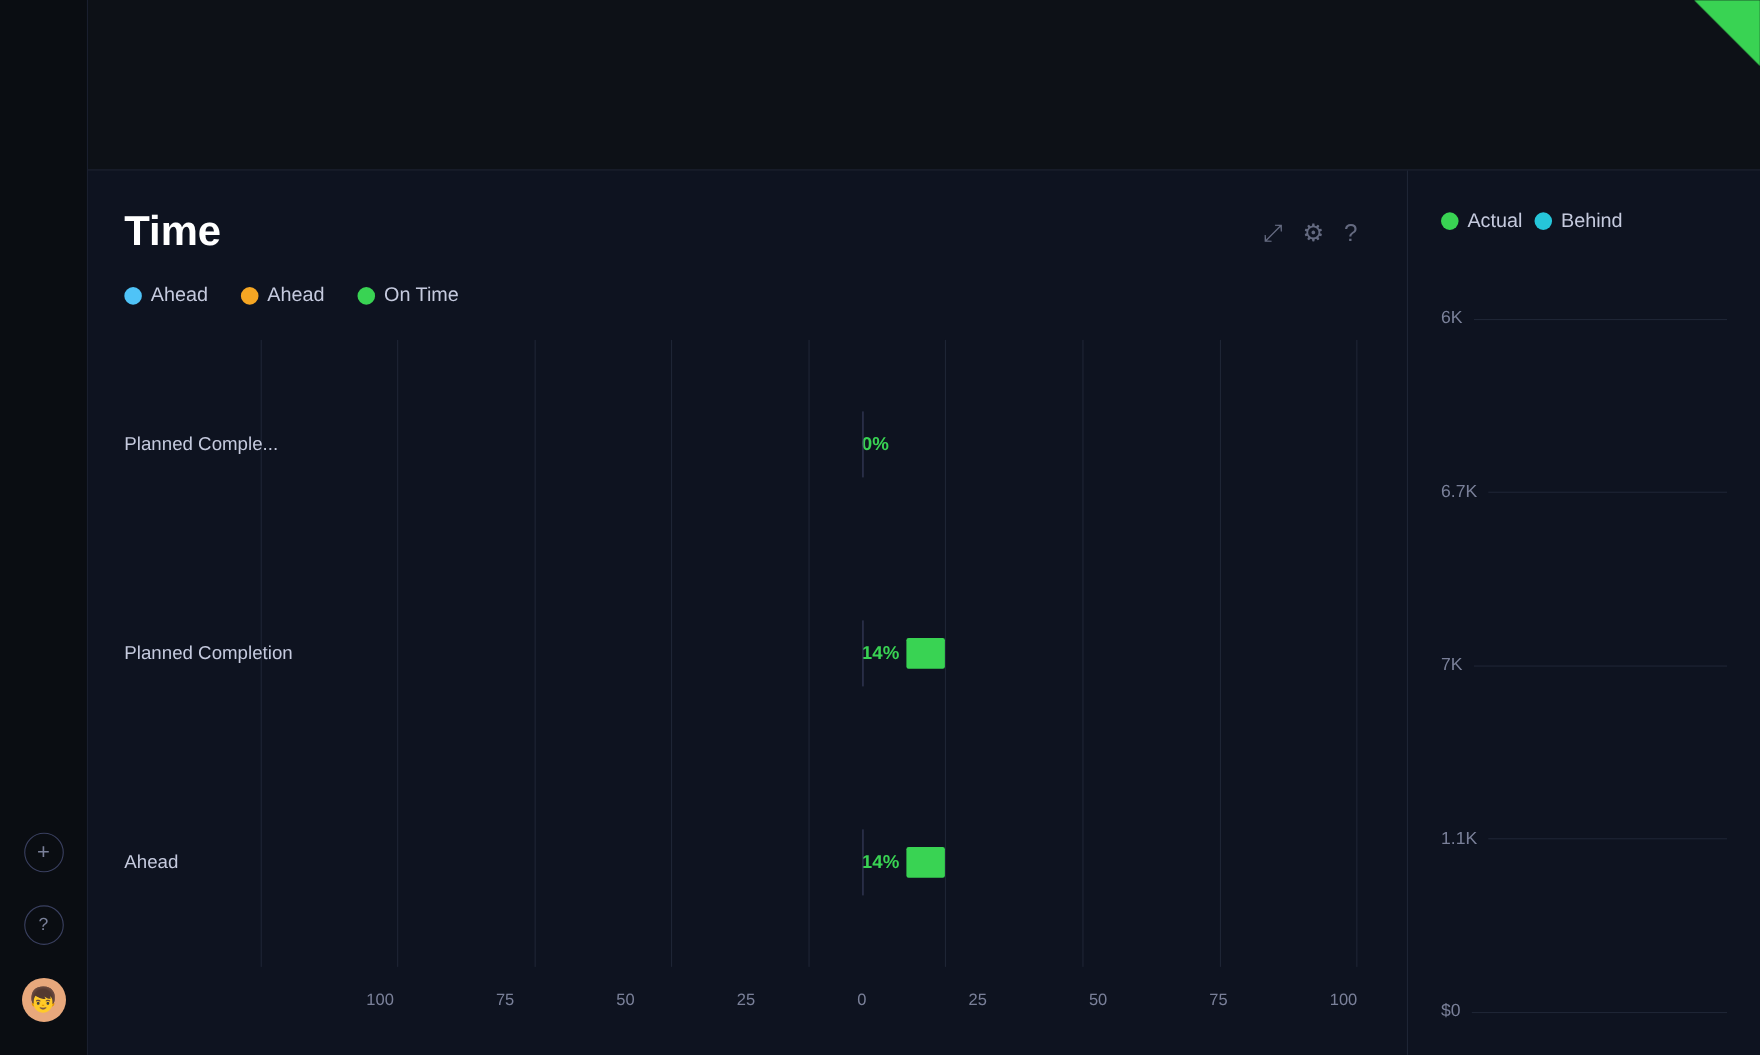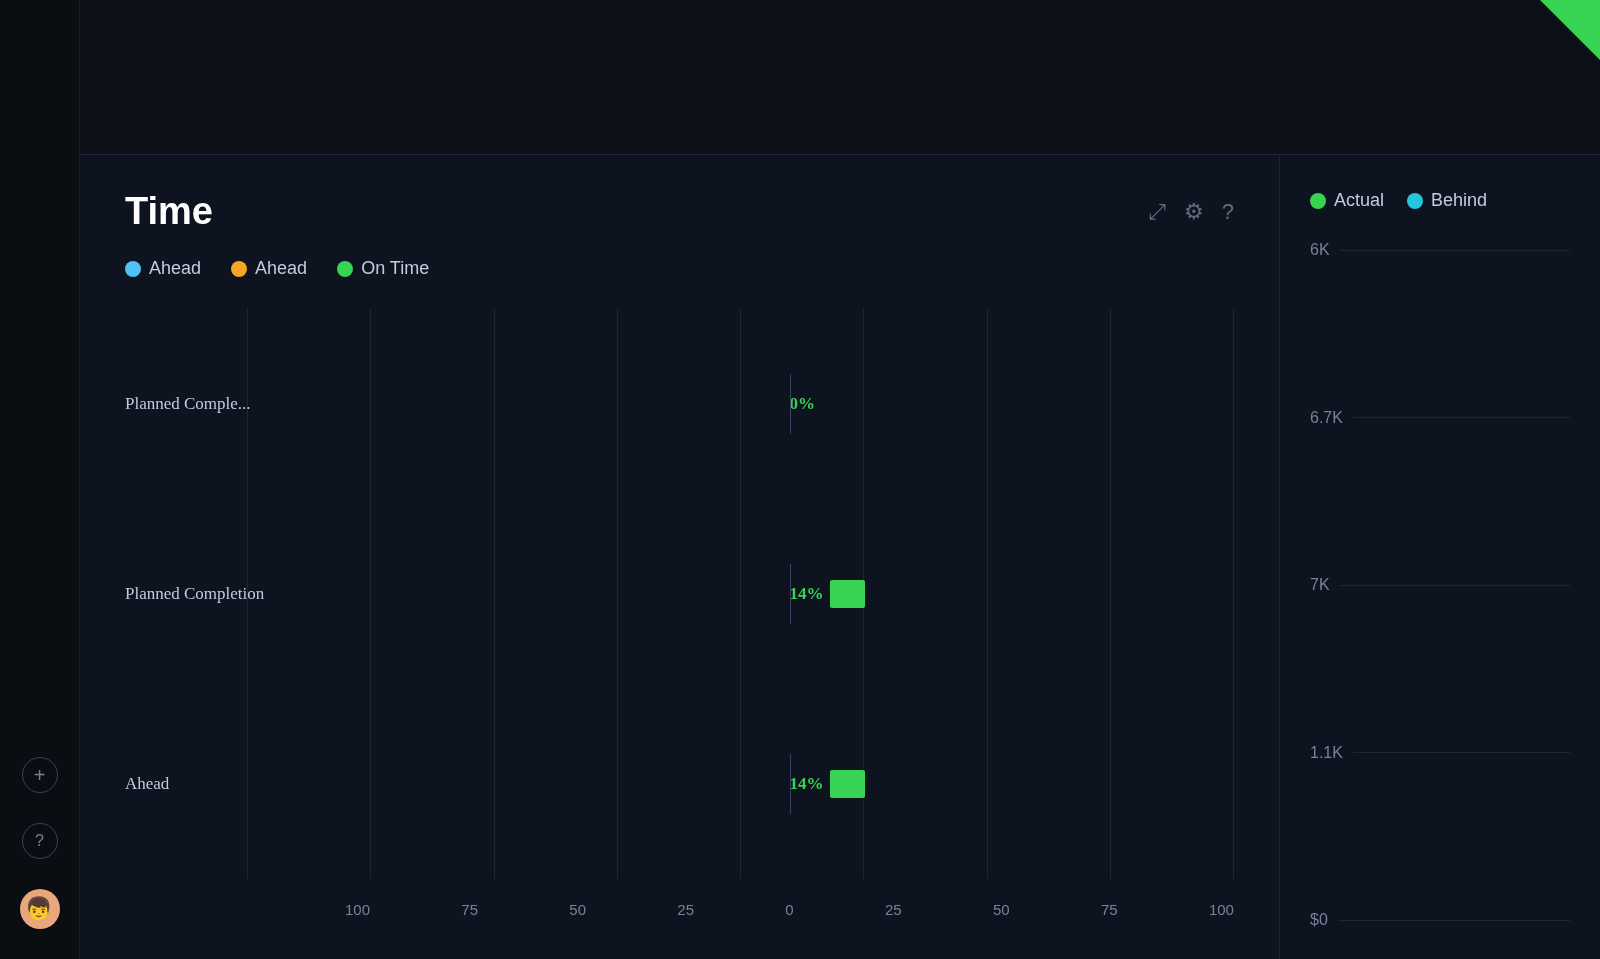--- a/index.html
+++ b/index.html
@@ -81,21 +81,21 @@
     }
 
     .content-area {
       flex: 1;
       display: flex;
     }
 
     
     .time-panel {
       flex: 1;
-      padding: 35px 45px 30px 45px;
+      padding: 35px 45px 30px 33px;
       border-right: 1px solid #1e2535;
       display: flex;
       flex-direction: column;
     }
 
     .panel-header {
       display: flex;
       align-items: center;
       justify-content: space-between;
       margin-bottom: 25px;
@@ -155,21 +155,20 @@
       display: flex;
       flex-direction: column;
     }
 
     .chart-rows {
       flex: 1;
       display: flex;
       flex-direction: column;
       justify-content: space-around;
       position: relative;
-      font-family: Liberation Serif, serif;
     }
 
     
     .grid-lines {
       position: absolute;
       top: 0;
       left: 0;
       right: 0;
       bottom: 0;
       display: flex;
@@ -273,31 +272,32 @@
     .cost-panel {
       width: 320px;
       padding: 35px 30px 30px 30px;
       display: flex;
       flex-direction: column;
       flex-shrink: 0;
     }
 
     .cost-legend {
       display: flex;
-      gap: 23px;
+      gap: 11px;
       align-items: center;
       margin-bottom: 30px;
     }
 
     .cost-y-axis {
       flex: 1;
       display: flex;
       flex-direction: column;
       justify-content: space-between;
       position: relative;
+      margin-top: 40px;
     }
 
     .cost-y-label {
       font-size: 16px;
       color: #7a8099;
       display: flex;
       align-items: center;
       gap: 10px;
     }
 

